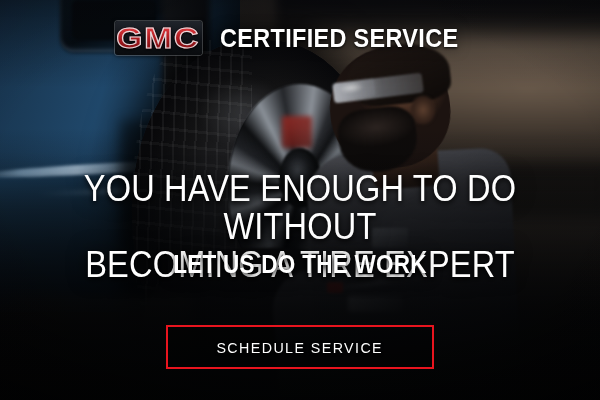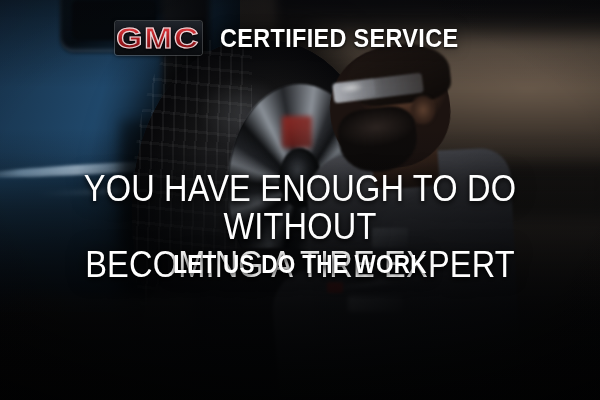--- a/index.html
+++ b/index.html
@@ -479,15 +479,18 @@
       <span class="certified-text">CERTIFIED SERVICE</span>
     </div>
 
     <div class="headline">
       <span class="hl-line">YOU HAVE ENOUGH TO DO WITHOUT</span>
       <span class="hl-line">BECOMING A TIRE EXPERT</span>
     </div>
 
     <div class="subhead">LET US DO THE WORK</div>
 
+    <div class="cta">
+      <span class="cta-label">SCHEDULE SERVICE</span>
+    </div>
 
   </div>
 </div>
 
 </body></html>

